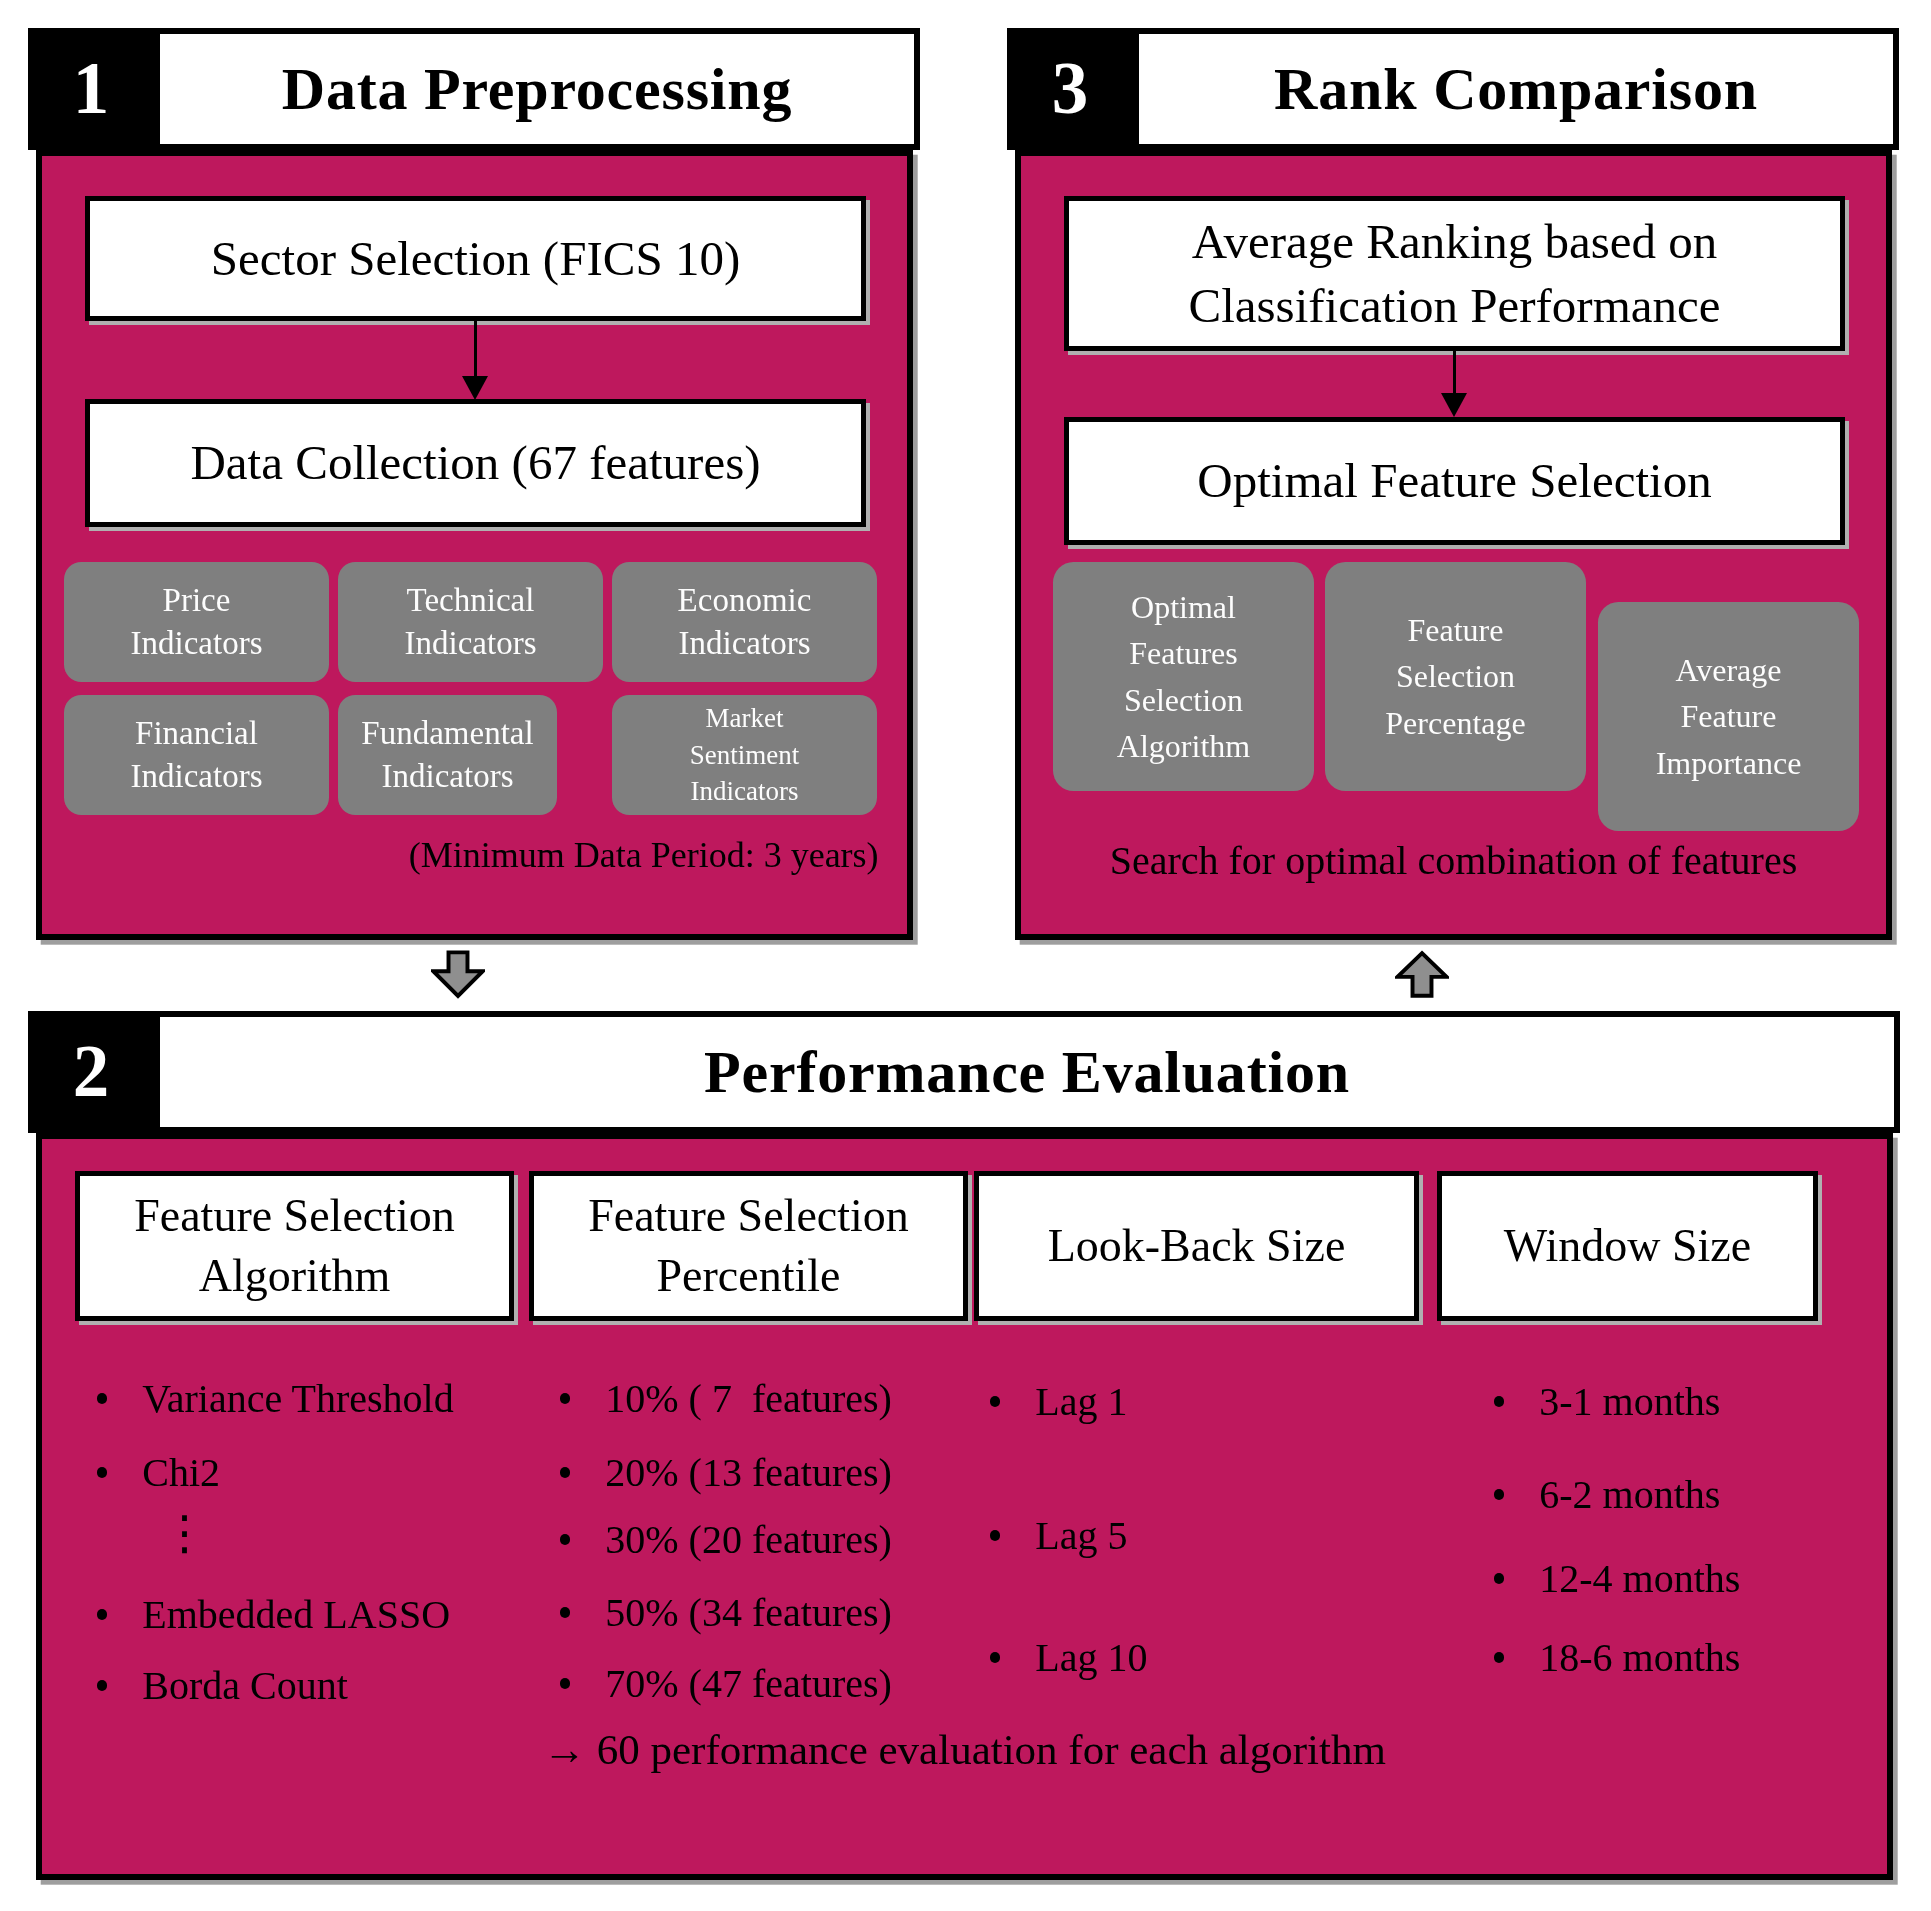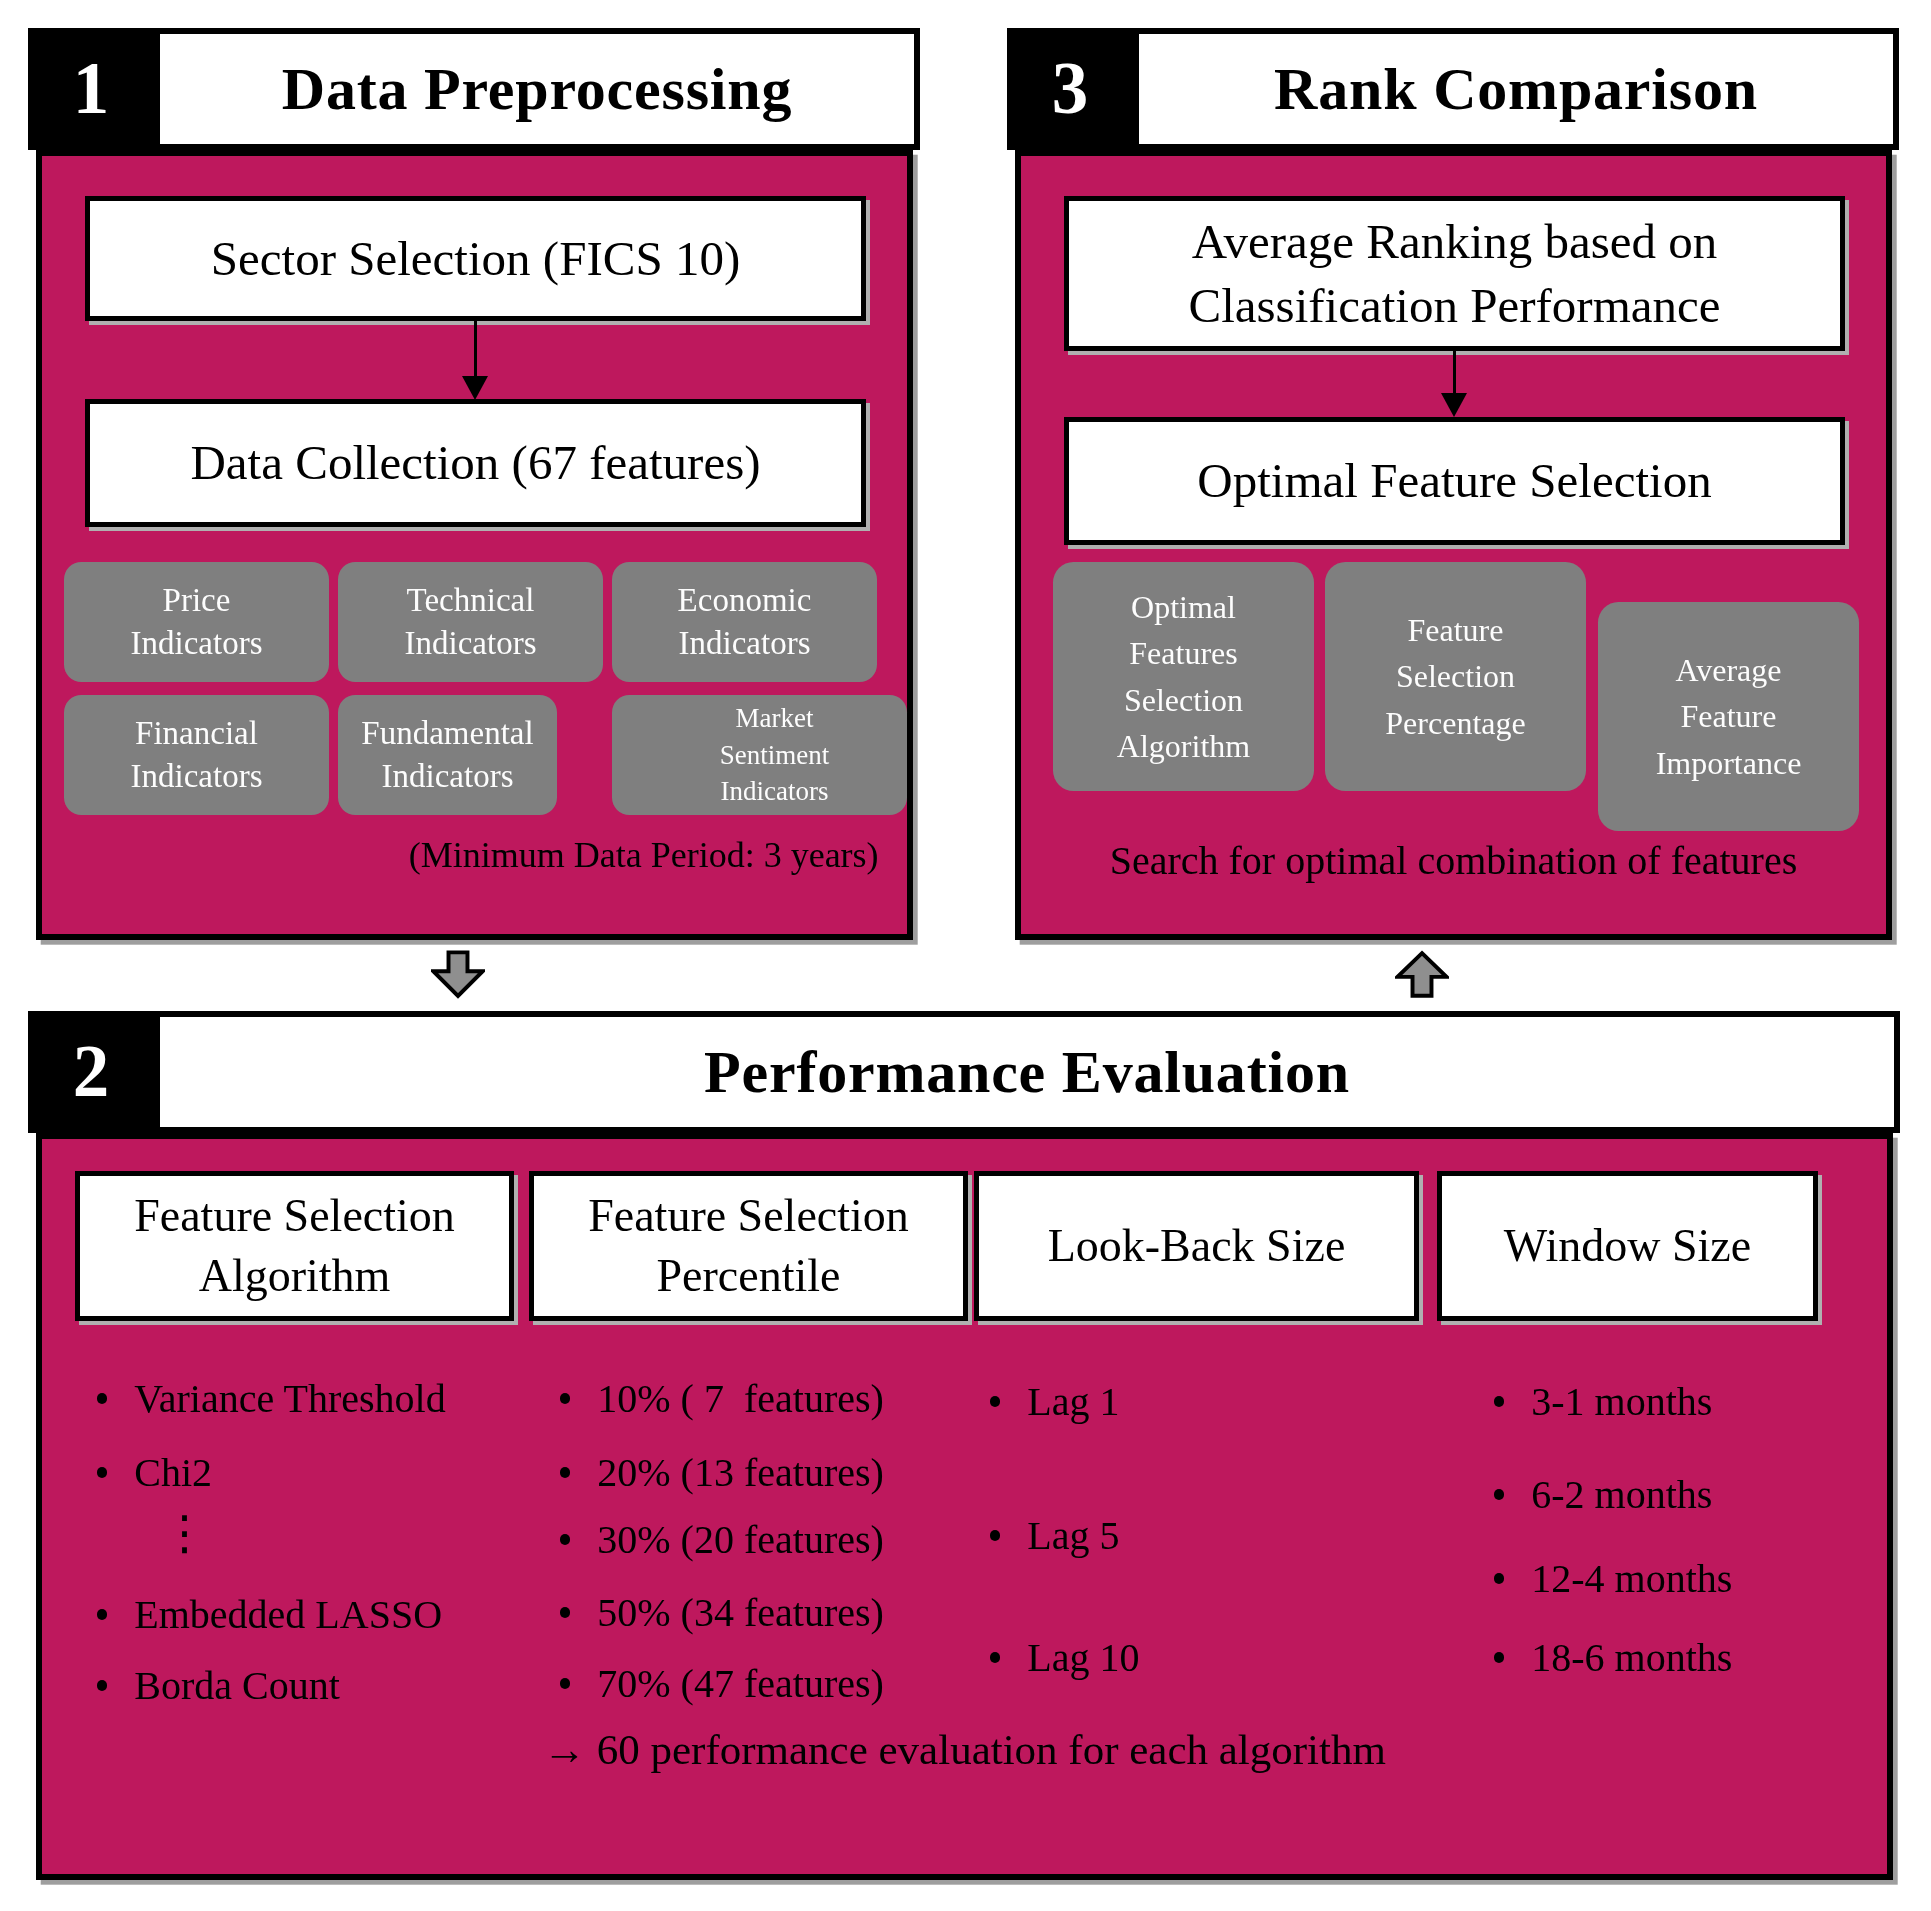--- a/index.html
+++ b/index.html
@@ -46,21 +46,21 @@
   }
   .gbox{
     position:absolute;background:#7f7f7f;border-radius:17.4px;
     display:flex;align-items:center;justify-content:center;
     text-align:center;color:#fdfdfd;font-size:33px;line-height:1.3;
   }
   .gbox.small{font-size:27px;line-height:1.35;}
   .gbox.tall{border-radius:20.5px;font-size:32px;line-height:1.45;}
   .note-right{position:absolute;right:28.4px;top:678px;font-size:36px;}
   .note-center{position:absolute;left:0;right:0;top:681px;text-align:center;font-size:40px;}
-  .brow{position:absolute;display:flex;align-items:center;height:47px;}
+  .brow{position:absolute;display:flex;align-items:center;height:47px;gap:8px;}
   .bdot{width:10.3px;height:10.3px;border-radius:50%;background:#000;margin-right:27px;flex:none;}
   .btxt{font-size:40px;white-space:pre;}
   .vellip{
     position:absolute;left:119px;top:370px;
     font-family:"DejaVu Sans",sans-serif;font-size:47px;line-height:1;
   }
   .summary{
     position:absolute;left:0;right:0;top:586px;
     text-align:center;font-size:43px;
   }
@@ -85,21 +85,21 @@
       <div class="gbox pre" style="left:22px;top:406px;width:265px;height:120px;">Price
 Indicators</div>
       <div class="gbox pre" style="left:296px;top:406px;width:265px;height:120px;">Technical
 Indicators</div>
       <div class="gbox pre" style="left:570px;top:406px;width:265px;height:120px;">Economic
 Indicators</div>
       <div class="gbox pre" style="left:22px;top:539px;width:265px;height:120px;">Financial
 Indicators</div>
       <div class="gbox pre" style="left:296px;top:539px;width:219px;height:120px;">Fundamental
 Indicators</div>
-      <div class="gbox pre small" style="left:570px;top:539px;width:265px;height:120px;padding-left:30px;">Market
+      <div class="gbox pre small" style="left:570px;top:539px;width:265px;height:120px;">Market
 Sentiment
 Indicators</div>
 
       <div class="note-right">(Minimum Data Period: 3 years)</div>
     </div>
   </section>
 
   <section class="panel" style="left:1007px;top:28px;width:893px;height:917px;">
     <div class="numbox">3</div>
     <div class="titlebox" style="left:126px;width:766px;">

